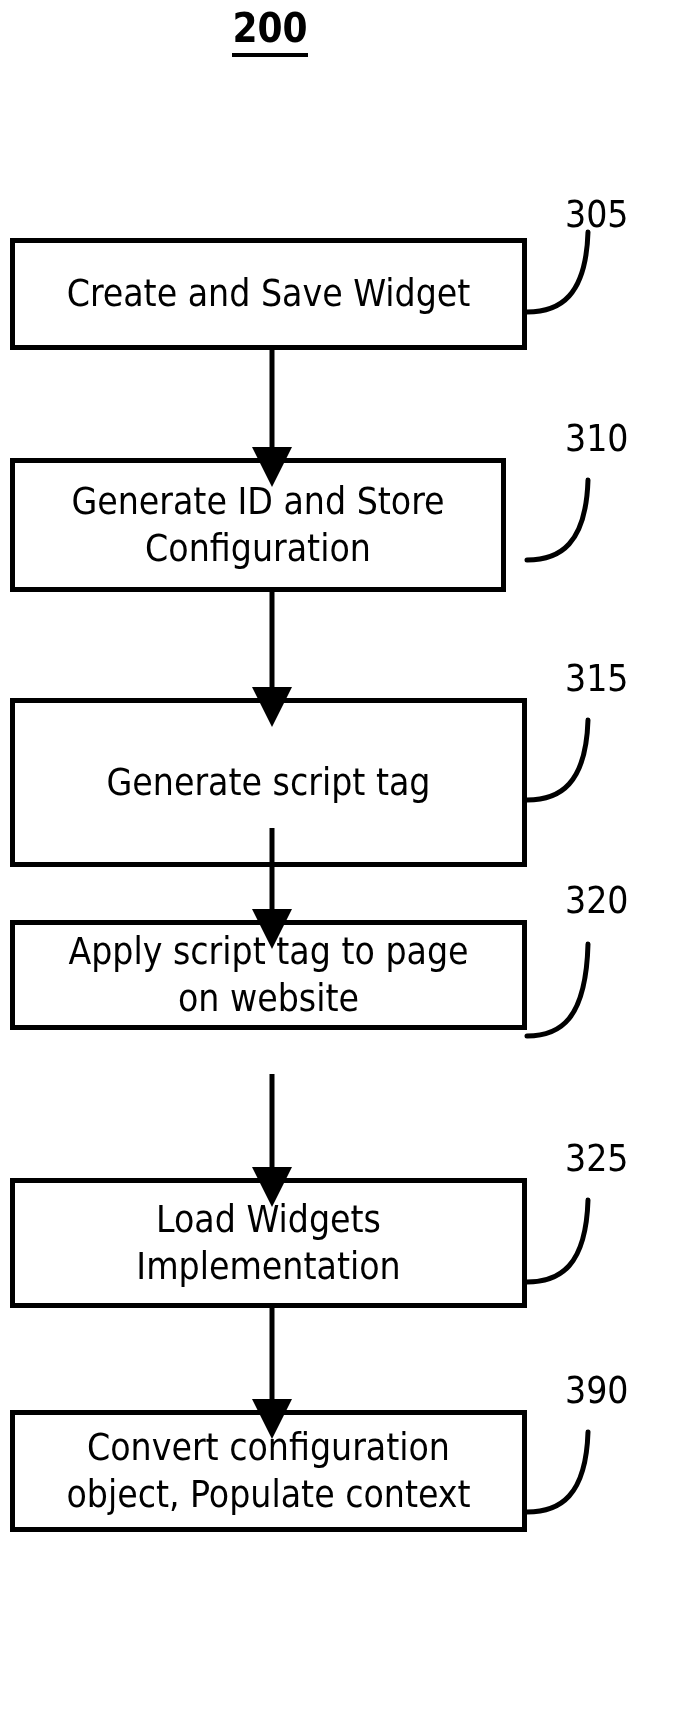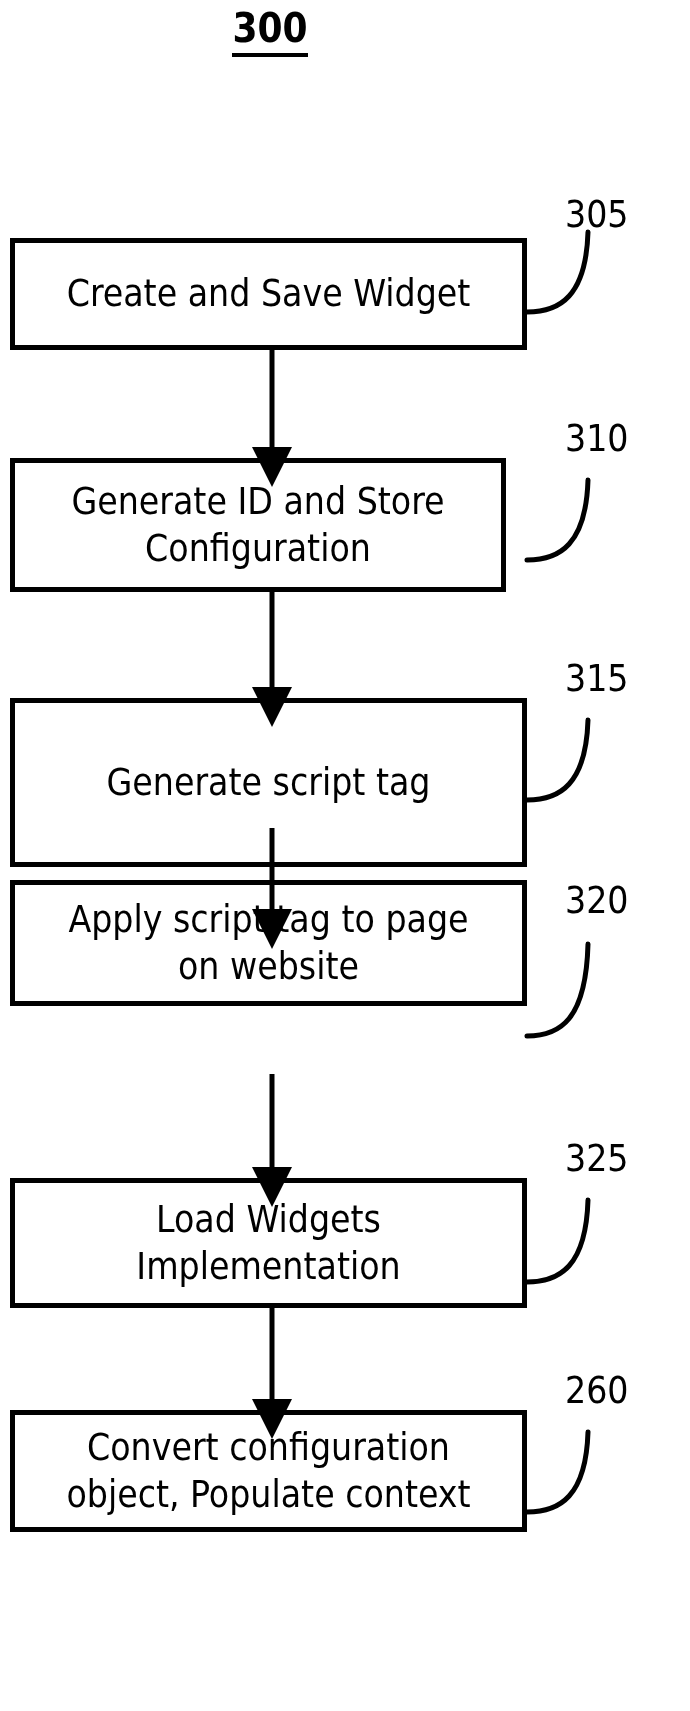--- a/index.html
+++ b/index.html
@@ -74,40 +74,40 @@
     height: 1711px;
     pointer-events: none;
   }
 </style>
 </head>
 <body>
 
 <div id="figure">
 
   <div class="fig-title">
-    <span>300</span>
+    <span>200</span>
   </div>
 
   <div class="node" style="left:10px;top:238px;width:517px;height:112px;text-align:right;">Create and Save Widget</div>
   <div class="node" style="left:10px;top:458px;width:496px;height:134px;">Generate ID and Store
 Configuration</div>
   <div class="node" style="left:10px;top:698px;width:517px;height:169px;">Generate script tag</div>
-  <div class="node" style="left:10px;top:880px;width:517px;height:126px;text-align:center;">Apply script tag to page
+  <div class="node" style="left:10px;top:920px;width:517px;height:110px;text-align:center;">Apply script tag to page
 on website</div>
   <div class="node" style="left:10px;top:1178px;width:517px;height:130px;">Load Widgets
 Implementation</div>
   <div class="node" style="left:10px;top:1410px;width:517px;height:122px;">Convert configuration
 object, Populate context</div>
 
   <div class="ref" style="left:565px;top:172px;margin-top:24px;">305</div>
   <div class="ref" style="left:565px;top:420px;">310</div>
   <div class="ref" style="left:565px;top:660px;">315</div>
   <div class="ref" style="left:565px;top:882px;">320</div>
   <div class="ref" style="left:565px;top:1140px;">325</div>
-  <div class="ref" style="left:565px;top:1372px;">260</div>
+  <div class="ref" style="left:565px;top:1372px;">390</div>
 
   <svg id="overlay" viewBox="0 0 690 1711">
     <defs>
       <marker id="arrowhead" markerWidth="10" markerHeight="8" refX="0.2" refY="4" orient="auto" markerUnits="strokeWidth">
         <path d="M0,0 L0,8 L8,4 z" fill="#000000"></path>
       </marker>
     </defs>
 
     <g stroke="#000000" stroke-width="5" fill="none">
       <line x1="272" y1="350" x2="272" y2="448" marker-end="url(#arrowhead)"></line>

